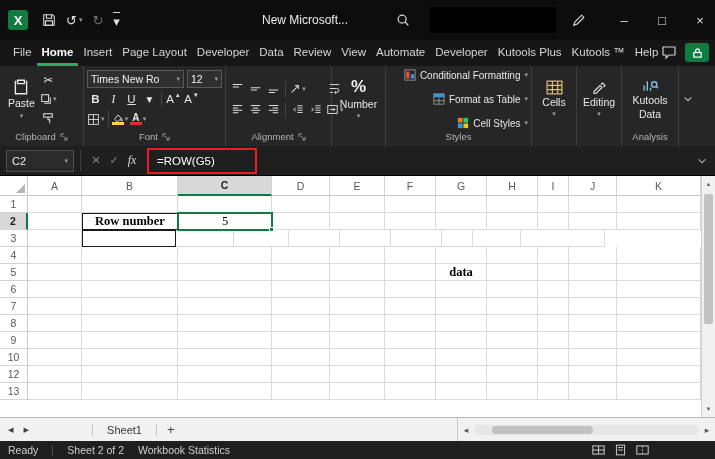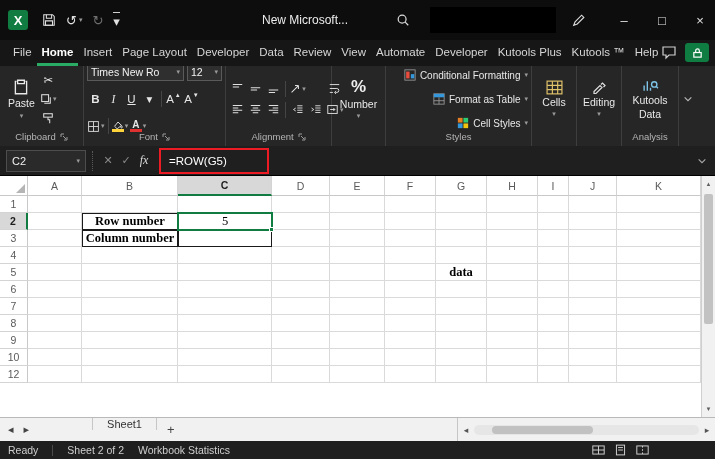--- a/index.html
+++ b/index.html
@@ -61,21 +61,21 @@
   .bold-b { font-weight:bold; }
   .ital-i { font-style:italic; font-family:"Liberation Serif",serif; }
   .und-u { text-decoration:underline; }
   .colorbar { width:12px; height:3px; margin-top:-1px; }
   .fontbtn-stack { display:flex; flex-direction:column; align-items:center; line-height:1; }
   .vdiv { width:1px; height:16px; background:#454545; margin:0 2px; }
   .pct { font-size:17px; font-weight:bold; color:#eee; }
 
   
   .fbar { height:30px; background:#1f1f1f; display:flex; align-items:center; padding:0 6px; flex:none; border-bottom:1px solid #000; position:relative; }
-  .namebox { width:80px; height:22px; background:#2a2a2a; border:1px solid #4d4d4d; display:flex; align-items:center; justify-content:space-between; padding:0 5px; font-size:11px; color:#f0f0f0; }
+  .namebox { width:68px; height:22px; background:#2a2a2a; border:1px solid #4d4d4d; display:flex; align-items:center; justify-content:space-between; padding:0 5px; font-size:11px; color:#f0f0f0; }
   .fsep { width:0; height:20px; border-left:1px dotted #5a5a5a; margin:0 6px; }
   .fbtn { width:18px; text-align:center; font-size:11px; color:#8a8a8a; }
   .fx { font-family:"Liberation Serif",serif; font-style:italic; color:#dcdcdc; font-size:12px; }
   .formula-red { border:2px solid #ed1c24; height:26px; display:flex; align-items:center; padding:0 8px; min-width:110px; margin-left:6px; color:#fff; font-size:11.5px; }
   .fexpand { position:absolute; right:8px; color:#aaa; }
 
   
   .gridwrap { height:241px; display:flex; flex:none; background:#fff; color:#000; }
   .sheet { width:701px; overflow:hidden; }
   .grow { display:flex; height:17px; }
@@ -93,21 +93,21 @@
   .ctext { font-family:"Liberation Serif","DejaVu Serif",serif; font-size:12.5px; color:#000; white-space:nowrap; }
   .cbold { font-weight:bold; }
   .vscroll { width:14px; background:#f1f1f1; border-left:1px solid #cfcfcf; display:flex; flex-direction:column; align-items:center; }
   .varrow { height:16px; display:flex; align-items:center; justify-content:center; font-size:6px; color:#5f5f5f; width:100%; }
   .vtrack { flex:1; width:100%; position:relative; }
   .vthumb { position:absolute; top:2px; left:2px; right:2px; height:130px; background:#c2c2c2; border-radius:2px; }
 
   
   .sheetbar { height:24px; background:#f1f1f1; border-top:1px solid #b9b9b9; display:flex; align-items:stretch; flex:none; color:#3c3c3c; }
   .snav { display:flex; align-items:center; gap:10px; padding:0 8px; font-size:11px; color:#444; }
-  .stabs { display:flex; align-items:flex-start; margin-left:56px; }
+  .stabs { display:flex; align-items:center; margin-left:56px; }
   .stab { display:flex; align-items:center; padding:0 14px; font-size:11px; border-right:1px solid #c6c6c6; border-left:1px solid #c6c6c6; margin-left:-1px; color:#333; }
   .stab.active { background:#fff; font-weight:bold; color:#000; border-bottom:2px solid #107C41; }
   .addsheet { display:flex; align-items:center; padding:0 10px; font-size:13px; color:#444; }
   .hscroll { margin-left:auto; display:flex; align-items:center; width:258px; border-left:1px solid #c6c6c6; }
   .harrow { width:16px; text-align:center; font-size:9px; color:#555; }
   .htrack { flex:1; height:10px; background:#e6e6e6; border-radius:5px; position:relative; }
   .hthumb { position:absolute; left:8%; width:45%; top:1px; bottom:1px; background:#c1c1c1; border-radius:4px; }
 
   
   .statusbar { height:18px; background:#1f1f1f; display:flex; align-items:center; padding:0 8px; flex:none; font-size:10.5px; color:#cfcfcf; }
@@ -213,21 +213,21 @@
       </div>
       <div class="rlabel">
         <span>Clipboard</span>
         <svg width="8" height="8" viewBox="0 0 8 8" fill="none" stroke="#9a9a9a" stroke-width="1">
             <path d="M1 1h3M1 1v3M3 3l3 3M7 4v3H4"></path>
           </svg>
       </div>
     </div>
 
     <div class="rgroup g-font">
-      <div class="rbody" style="flex-direction:column; align-items:stretch; justify-content:center; gap:9px;text-align:center;">
+      <div class="rbody" style="flex-direction:column; align-items:stretch; justify-content:center; gap:2px;text-align:center;">
         <div class="srowline">
           <div class="combo" style="width:100px">
             <span>Times New Ro</span>
             <span class="chev-sm">▾</span>
           </div>
           <div class="combo" style="width:36px; margin-left:2px">
             <span>12</span>
             <span class="chev-sm">▾</span>
           </div>
         </div>
@@ -522,23 +522,20 @@
           <div class="gc" style="width: 51px;"></div>
           <div class="gc" style="width: 51px;"></div>
           <div class="gc" style="width: 51px;"></div>
           <div class="gc" style="width: 31px;"></div>
           <div class="gc" style="width: 48px;"></div>
           <div class="gc" style="width: 84px;"></div>
         </div>
         <div class="grow">
           <div class="grh">3</div>
           <div class="gc" style="width: 54px;"></div>
-          <div class="gc boxed" style="width: 96px;">
-            <span class="ctext cbold">Column number</span>
-          </div>
           <div class="gc boxed" style="width: 94px;"></div>
           <div class="gc" style="width: 58px;"></div>
           <div class="gc" style="width: 55px;"></div>
           <div class="gc" style="width: 51px;"></div>
           <div class="gc" style="width: 51px;"></div>
           <div class="gc" style="width: 51px;"></div>
           <div class="gc" style="width: 31px;"></div>
           <div class="gc" style="width: 48px;"></div>
           <div class="gc" style="width: 84px;"></div>
         </div>
@@ -637,20 +634,34 @@
           <div class="gc" style="width: 55px;"></div>
           <div class="gc" style="width: 51px;"></div>
           <div class="gc" style="width: 51px;"></div>
           <div class="gc" style="width: 51px;"></div>
           <div class="gc" style="width: 31px;"></div>
           <div class="gc" style="width: 48px;"></div>
           <div class="gc" style="width: 84px;"></div>
         </div>
         <div class="grow">
           <div class="grh">12</div>
+          <div class="gc" style="width: 54px;"></div>
+          <div class="gc" style="width: 96px;"></div>
+          <div class="gc" style="width: 94px;"></div>
+          <div class="gc" style="width: 58px;"></div>
+          <div class="gc" style="width: 55px;"></div>
+          <div class="gc" style="width: 51px;"></div>
+          <div class="gc" style="width: 51px;"></div>
+          <div class="gc" style="width: 51px;"></div>
+          <div class="gc" style="width: 31px;"></div>
+          <div class="gc" style="width: 48px;"></div>
+          <div class="gc" style="width: 84px;"></div>
+        </div>
+        <div class="grow">
+          <div class="grh">13</div>
           <div class="gc" style="width: 54px;"></div>
           <div class="gc" style="width: 96px;"></div>
           <div class="gc" style="width: 94px;"></div>
           <div class="gc" style="width: 58px;"></div>
           <div class="gc" style="width: 55px;"></div>
           <div class="gc" style="width: 51px;"></div>
           <div class="gc" style="width: 51px;"></div>
           <div class="gc" style="width: 51px;"></div>
           <div class="gc" style="width: 31px;"></div>
           <div class="gc" style="width: 48px;"></div>

